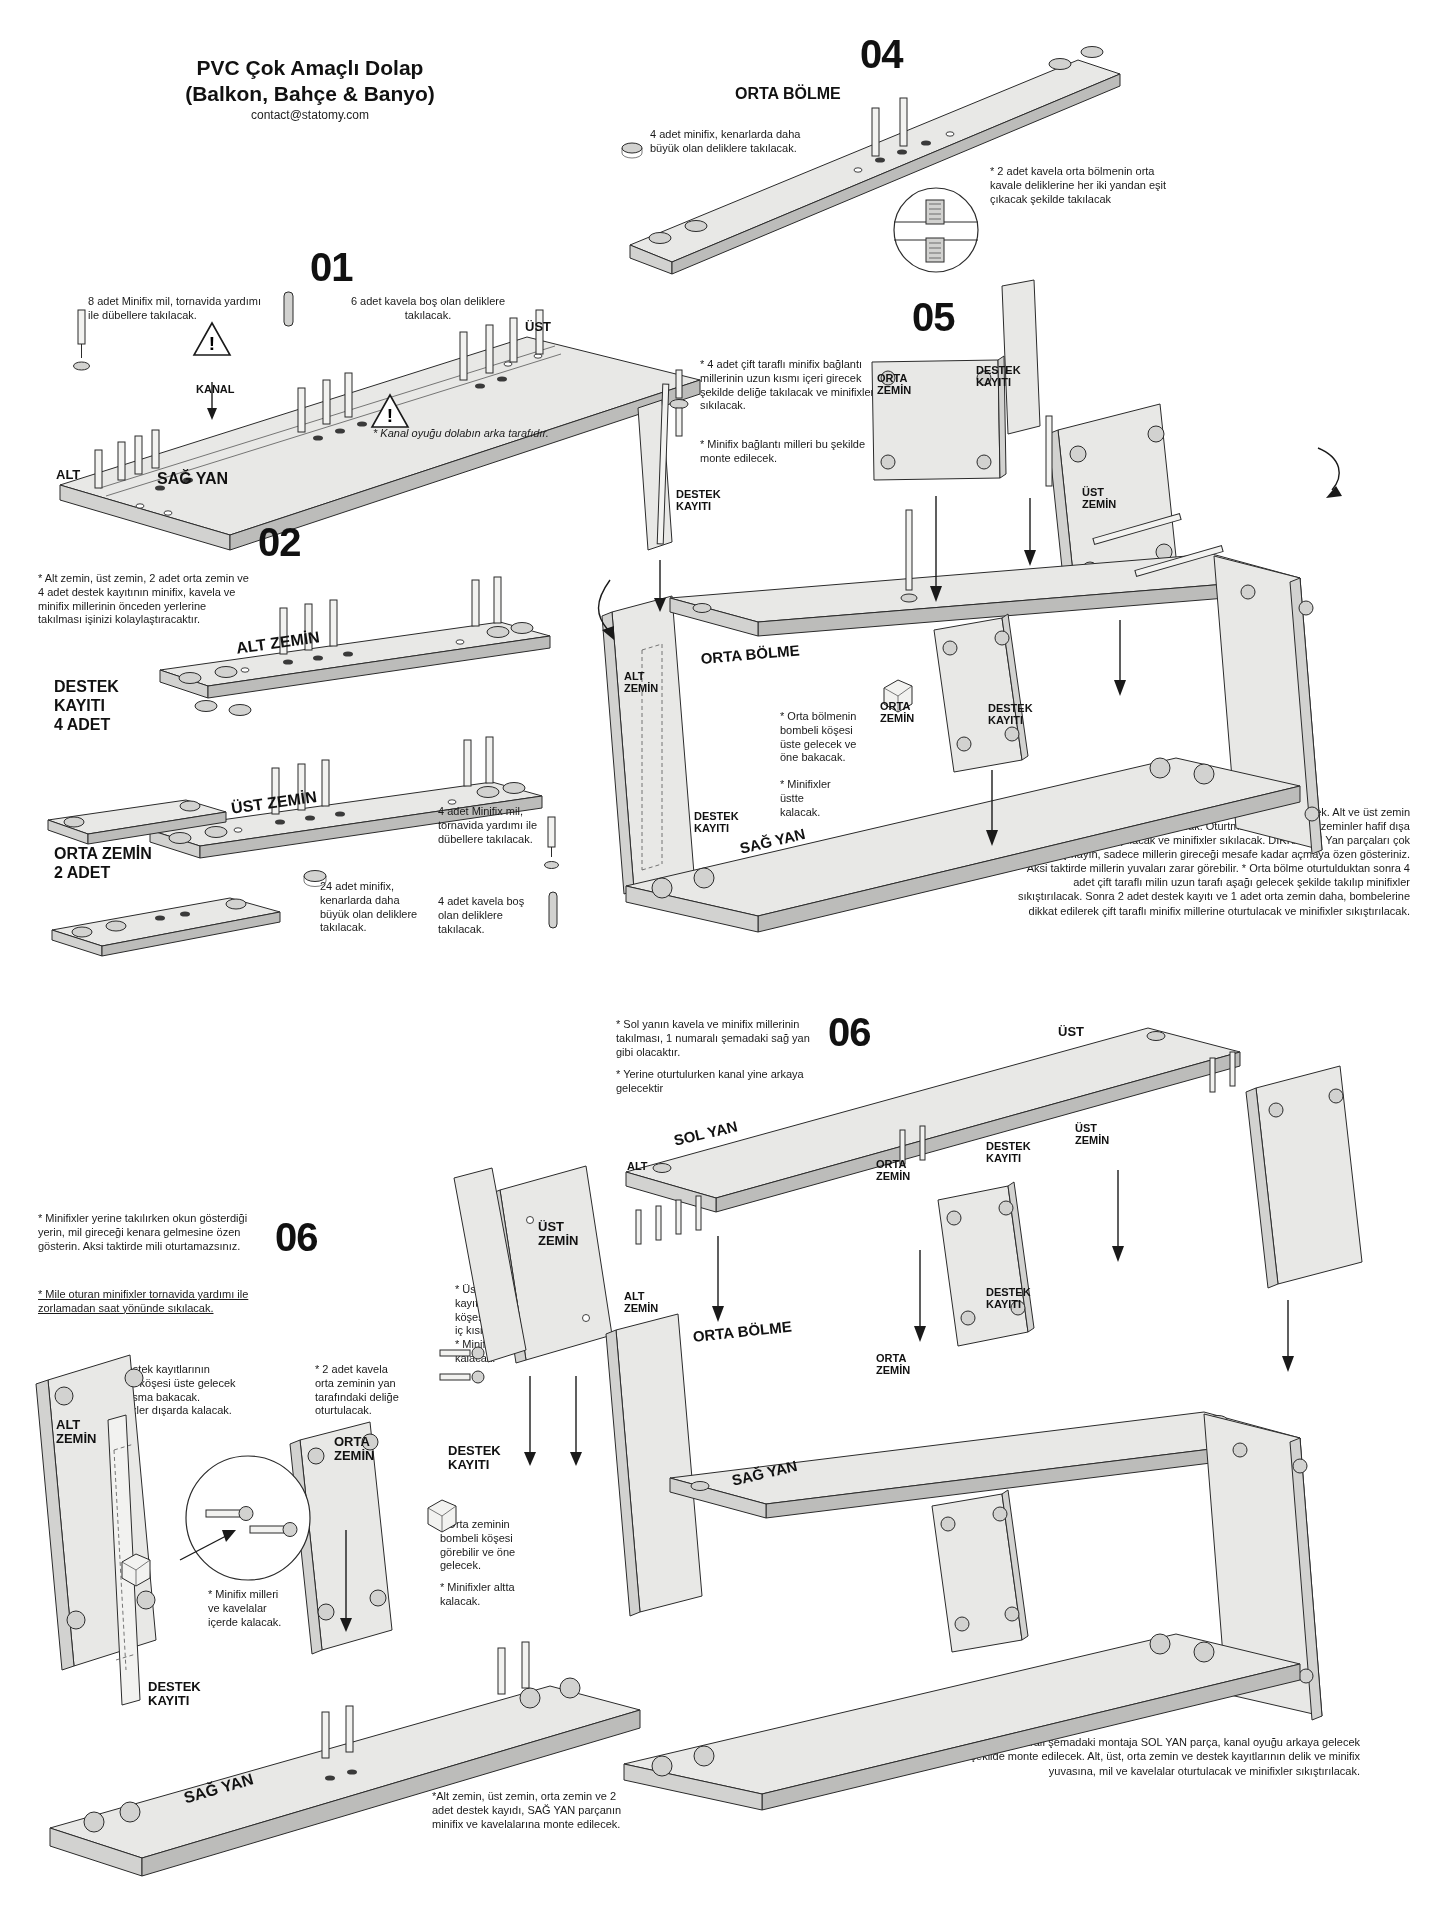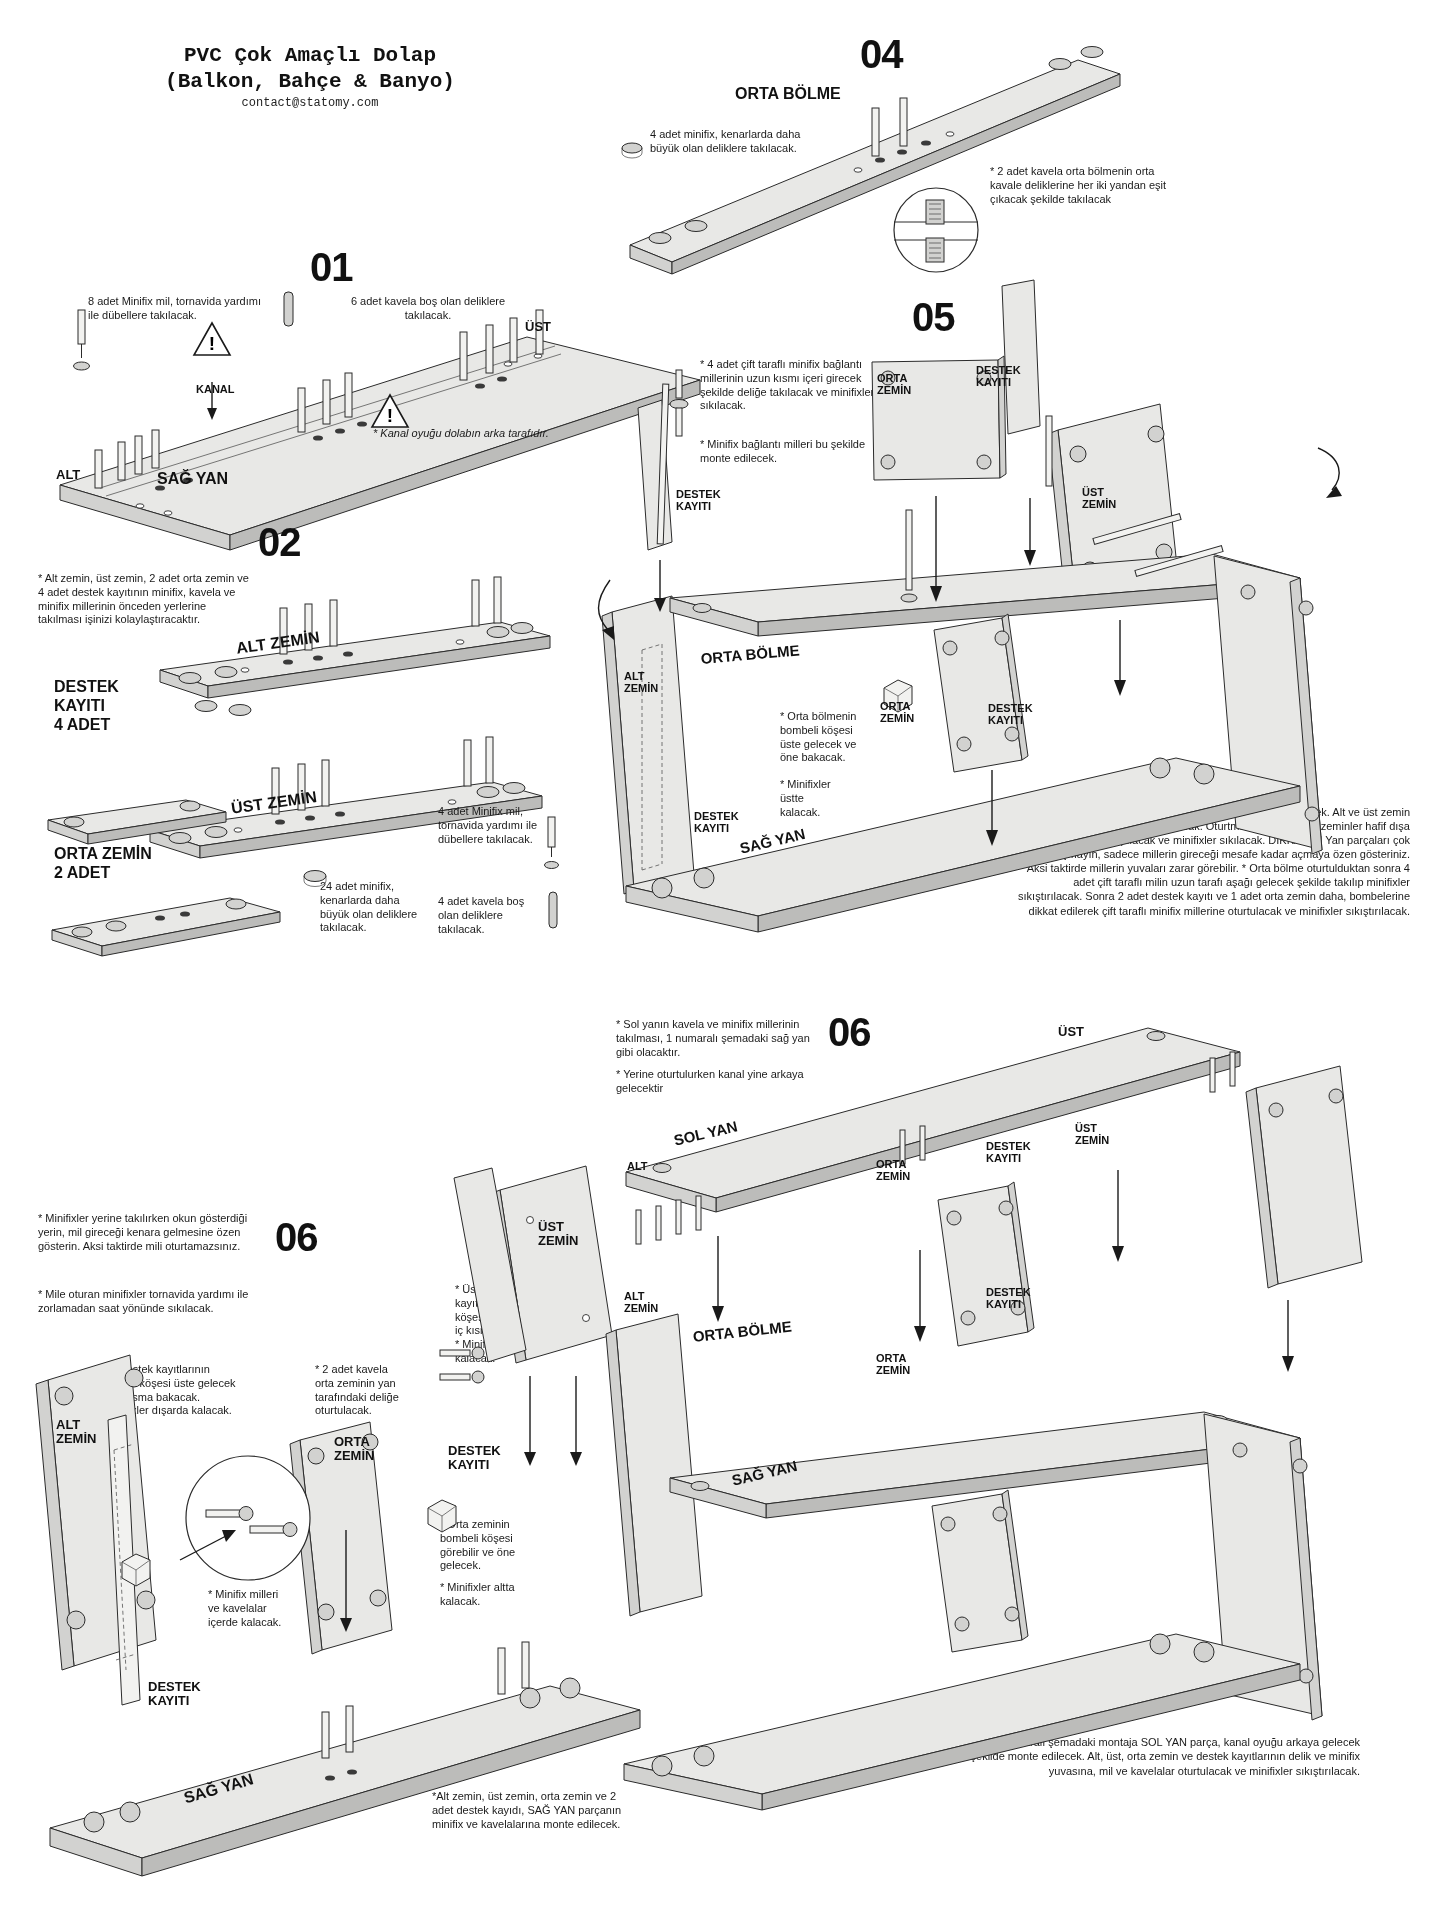--- a/index.html
+++ b/index.html
@@ -39,21 +39,21 @@
   .arr{stroke:#1a1a1a;stroke-width:1.4;fill:none;}
   .arrhead{fill:#1a1a1a;}
   .rot-label{font-size:15px;font-weight:bold;}
   .warn-tri{fill:#fff;stroke:#1a1a1a;stroke-width:1.6;}
 </style>
 </head>
 <body>
 
 <div id="sheet">
 
-  <div class="abs" style="left:120px;top:43px;width:380px;font-family:Liberation Mono, monospace;">
+  <div class="abs" style="left:120px;top:55px;width:380px;">
     <div class="title1">PVC Çok Amaçlı Dolap</div>
     <div class="title1">(Balkon, Bahçe &amp; Banyo)</div>
     <div class="contact" style="">contact@statomy.com</div>
   </div>
 
   <div class="abs stepnum" style="left:310px;top:245px;">01</div>
 
   <div class="abs txt" style="left:88px;top:295px;width:180px;">8 adet Minifix mil, tornavida yardımı ile dübellere takılacak.</div>
   <div class="abs txt" style="left:348px;top:295px;width:160px;text-align:center;">6 adet kavela boş olan deliklere takılacak.</div>
 
@@ -228,21 +228,21 @@
     </svg>
   </div>
   <div class="abs" style="left:546px;top:890px;">
     <svg width="14" height="42" viewBox="0 0 14 42">
       <rect x="3" y="2" width="8" height="36" rx="4" class="panel-edge"></rect>
     </svg>
   </div>
 
   <div class="abs stepnum" style="left:275px;top:1215px;">06</div>
   <div class="abs txt" style="left:38px;top:1212px;width:230px;">* Minifixler yerine takılırken okun gösterdiği yerin, mil gireceği kenara gelmesine özen gösterin. Aksi taktirde mili oturtamazsınız.</div>
-  <div class="abs txt" style="left:38px;top:1288px;width:230px;">* Mile oturan minifixler tornavida yardımı ile zorlamadan saat yönünde sıkılacak.</div>
+  <div class="abs txt" style="left:38px;top:1288px;width:230px;text-decoration:underline;">* Mile oturan minifixler tornavida yardımı ile zorlamadan saat yönünde sıkılacak.</div>
 
   <div class="abs txt" style="left:98px;top:1363px;width:165px;">
     <div>* Alt destek kayıtlarının</div>
     <div>bombeli köşesi üste gelecek</div>
     <div>ve iç kısma bakacak.</div>
     <div>* Minifixler dışarda kalacak.</div>
   </div>
 
   <div class="abs txt" style="left:315px;top:1363px;width:120px;">
     <div>* 2 adet kavela</div>

